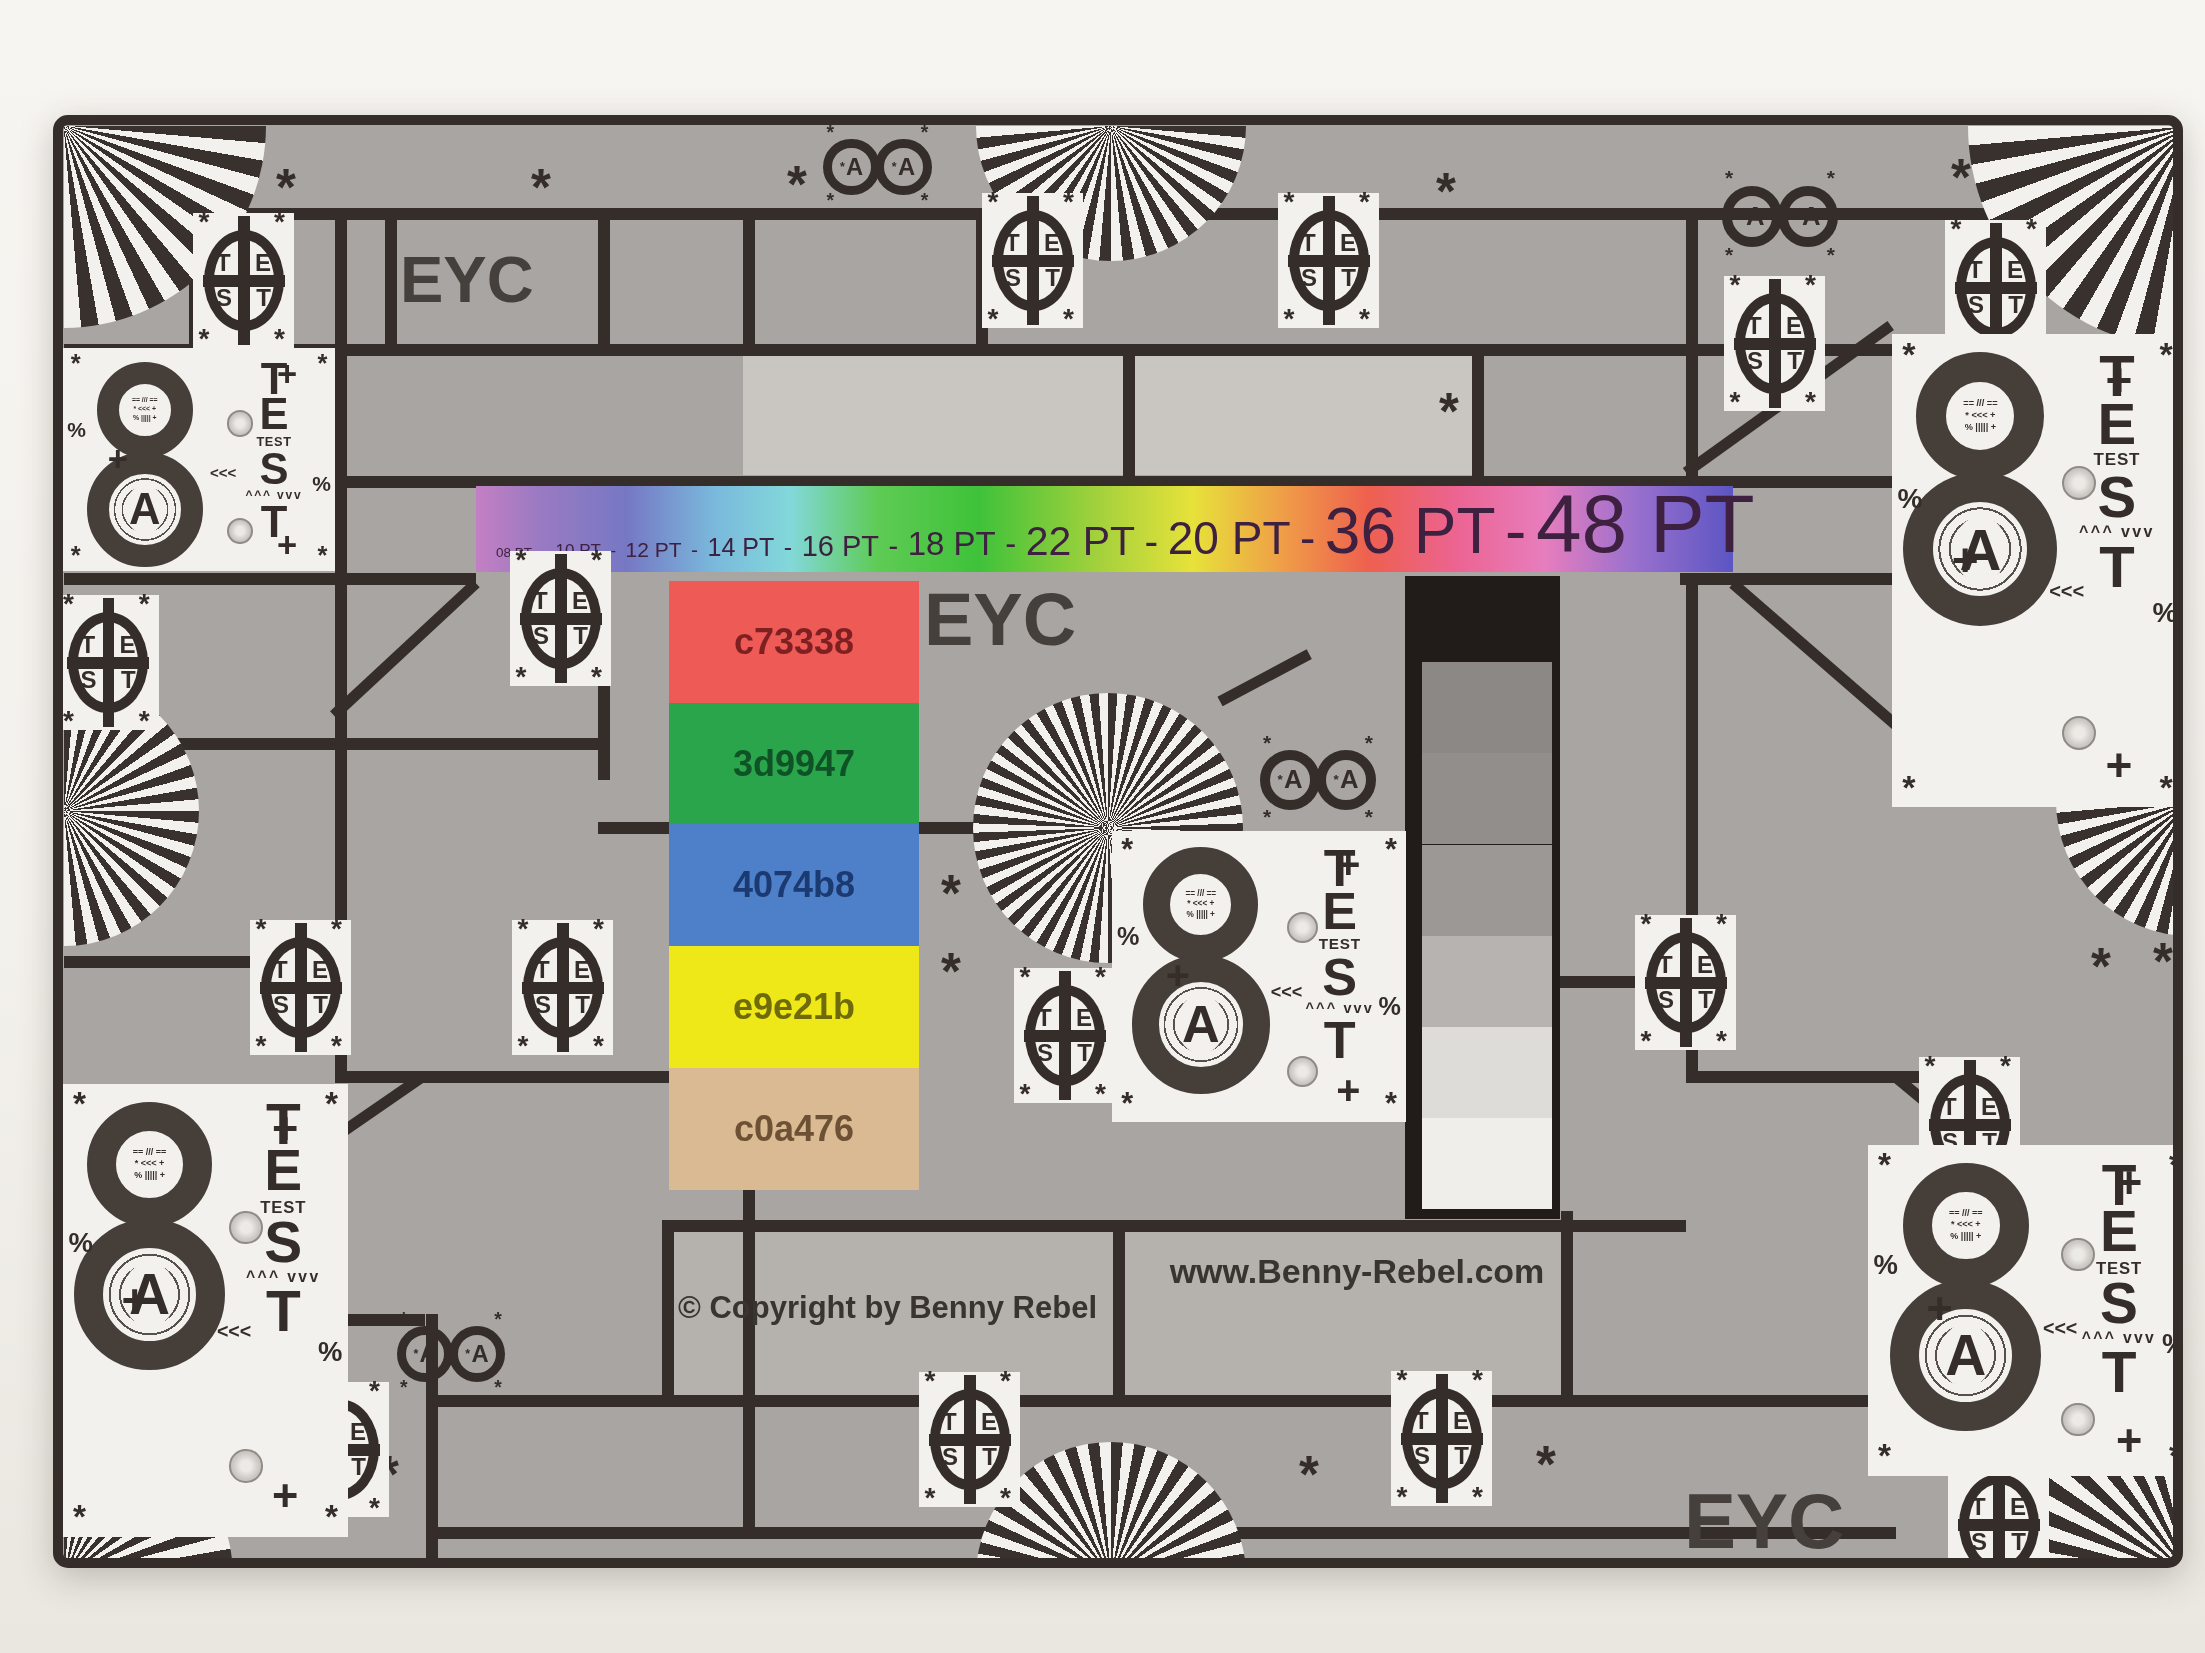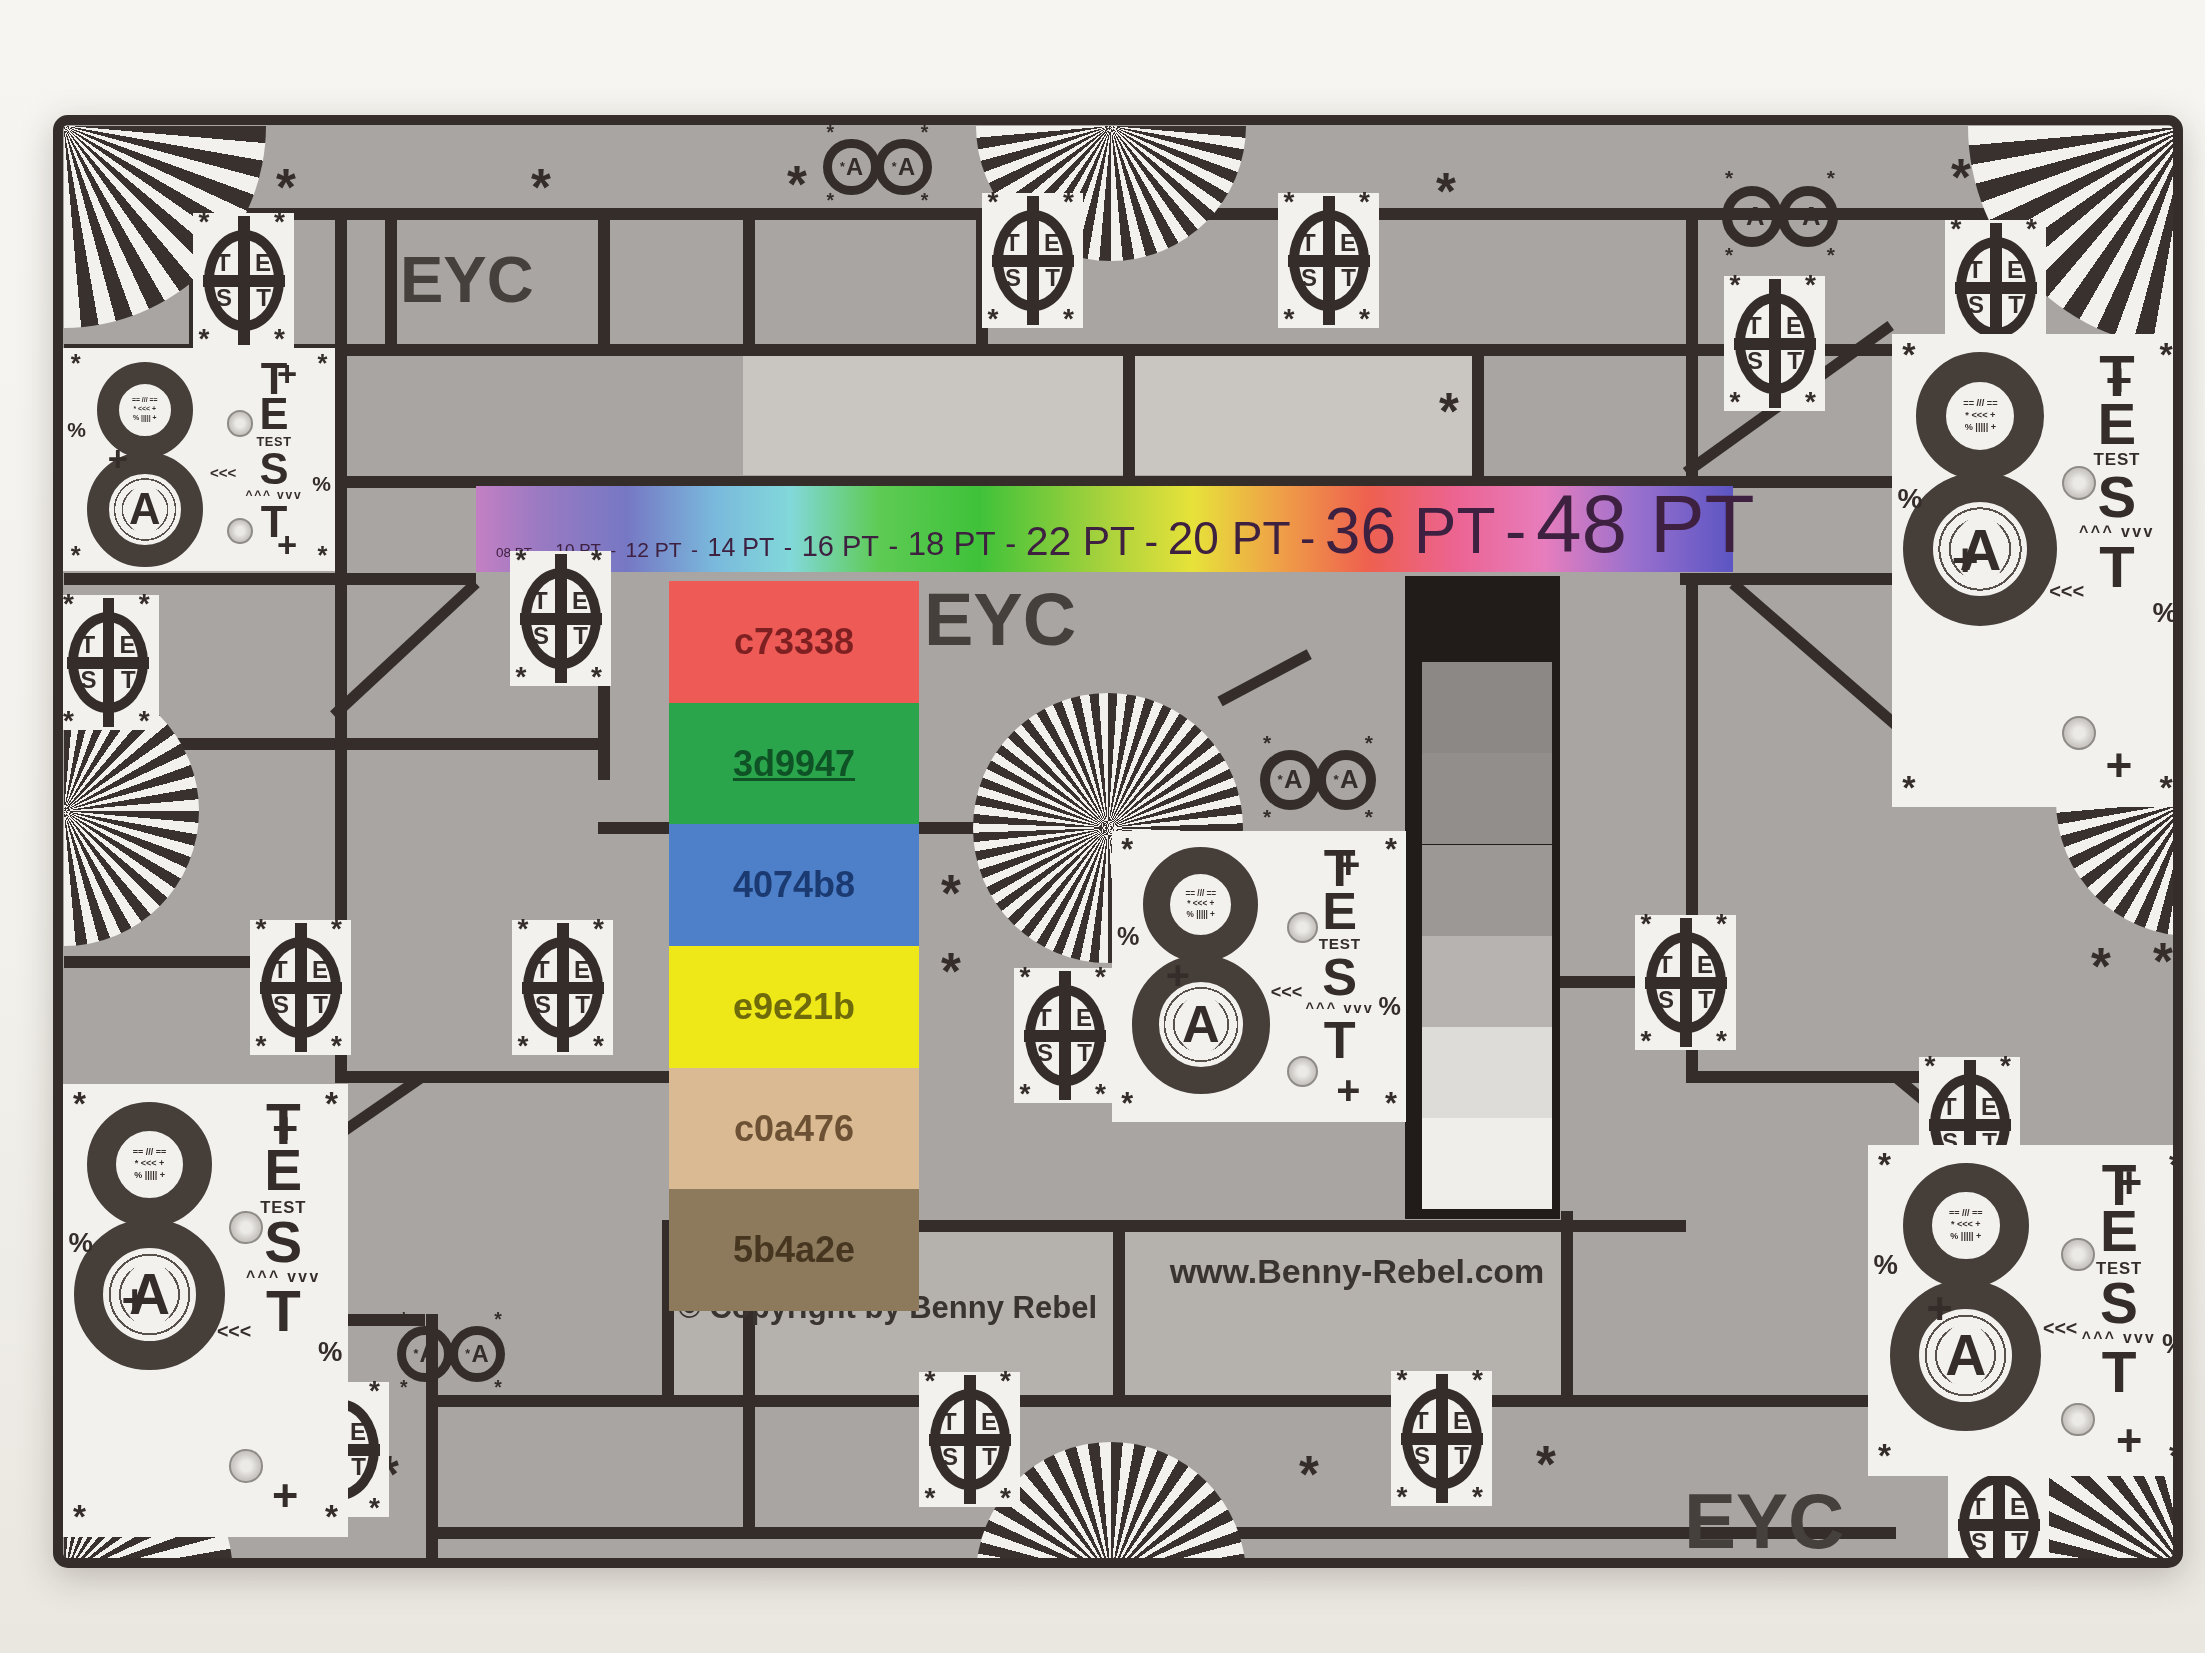--- a/index.html
+++ b/index.html
@@ -191,34 +191,31 @@
   </div>
 
 
   <div class="eyc" style="left:337px;top:122px;font-size:65px">EYC</div>
   <div class="eyc" style="left:861px;top:458px;font-size:74px">EYC</div>
   <div class="eyc" style="left:1621px;top:1357px;font-size:78px">EYC</div>
 
   <div class="patch" style="top: 456px; background: rgb(238, 90, 86); color: rgb(126, 31, 33);">
     <span>c73338</span>
       </div>
-  <div class="patch" style="top: 578px; background: rgb(42, 165, 75); color: rgb(14, 82, 38); text-decoration: underline;">
+  <div class="patch" style="top: 578px; background: rgb(42, 165, 75); color: rgb(14, 82, 38);">
     <span>3d9947</span>
       </div>
   <div class="patch" style="top: 699px; background: rgb(77, 128, 200); color: rgb(28, 58, 114);">
     <span>4074b8</span>
       </div>
   <div class="patch" style="top: 821px; background: rgb(239, 232, 24); color: rgb(111, 106, 10);">
     <span>e9e21b</span>
       </div>
   <div class="patch" style="top: 943px; background: rgb(217, 186, 146); color: rgb(109, 81, 52);">
     <span>c0a476</span>
-      </div>
-  <div class="patch" style="top: 1064px; background: rgb(141, 122, 93); color: rgb(70, 54, 32);">
-    <span>5b4a2e</span>
       </div>
 
   <div class="wedgecol" style="background: rgb(33, 28, 26);"></div>
   <div class="wstep" style="top: 537px; background: rgb(139, 136, 133);"></div>
   <div class="wstep" style="top: 628px; background: rgb(145, 142, 139);"></div>
   <div class="wstep" style="top: 720px; background: rgb(155, 152, 149);"></div>
   <div class="wstep" style="top: 811px; background: rgb(182, 179, 176);"></div>
   <div class="wstep" style="top: 902px; background: rgb(222, 220, 217);"></div>
   <div class="wstep" style="top: 993px; background: rgb(239, 238, 235);"></div>
 

